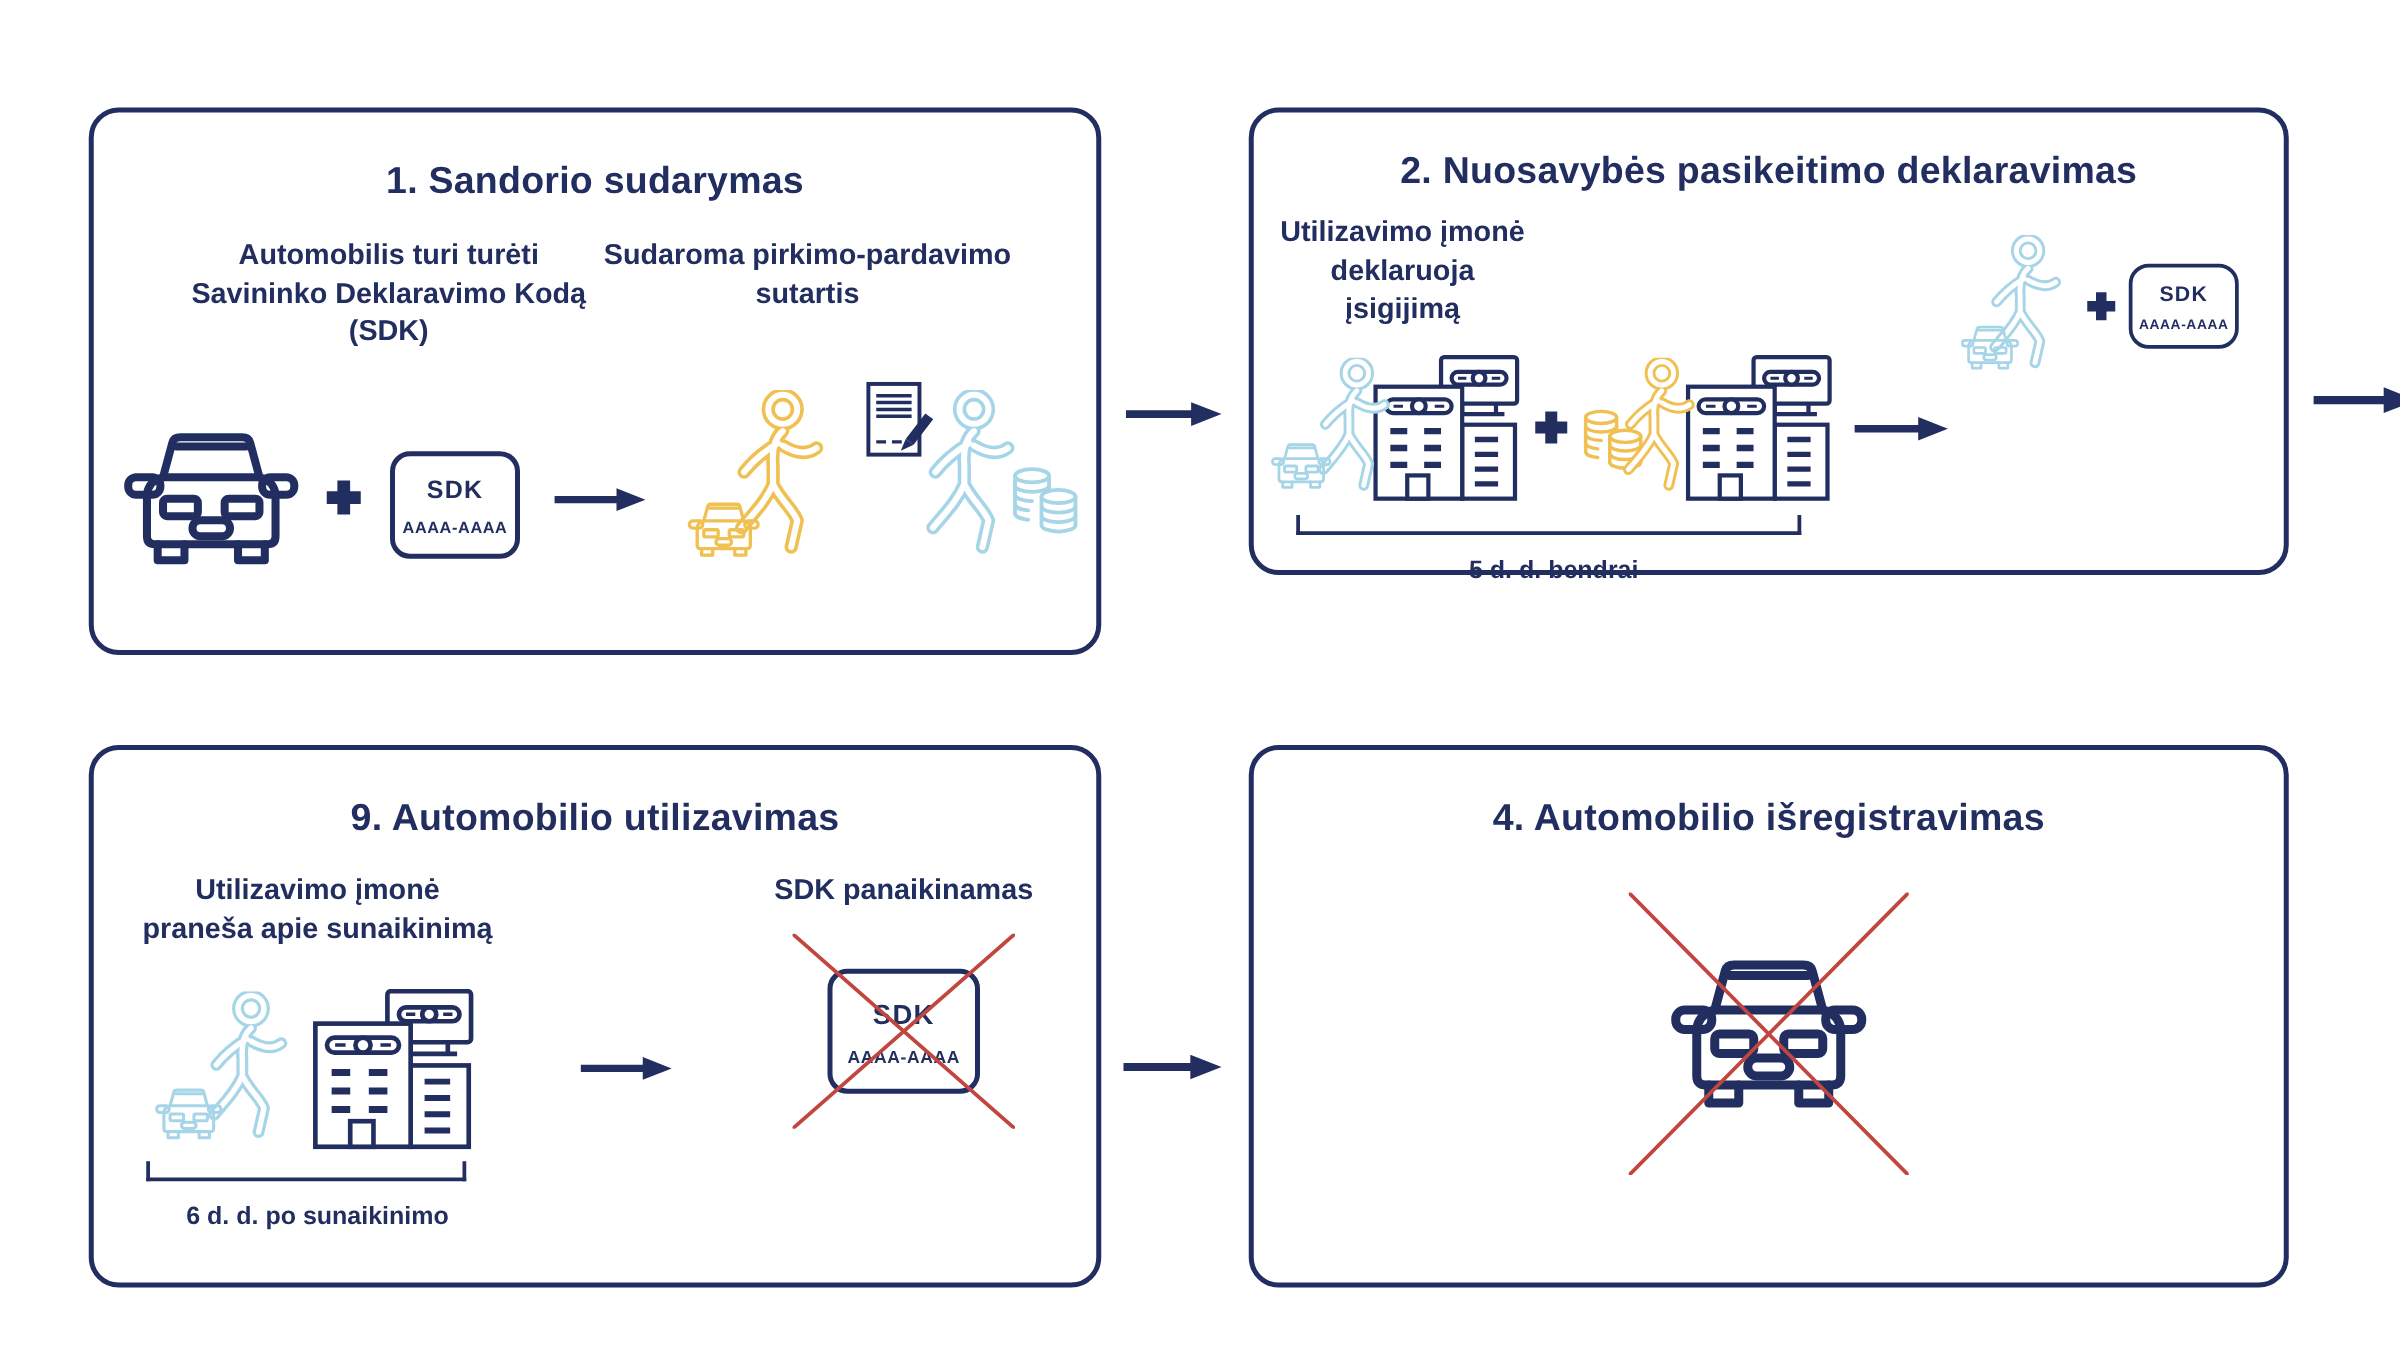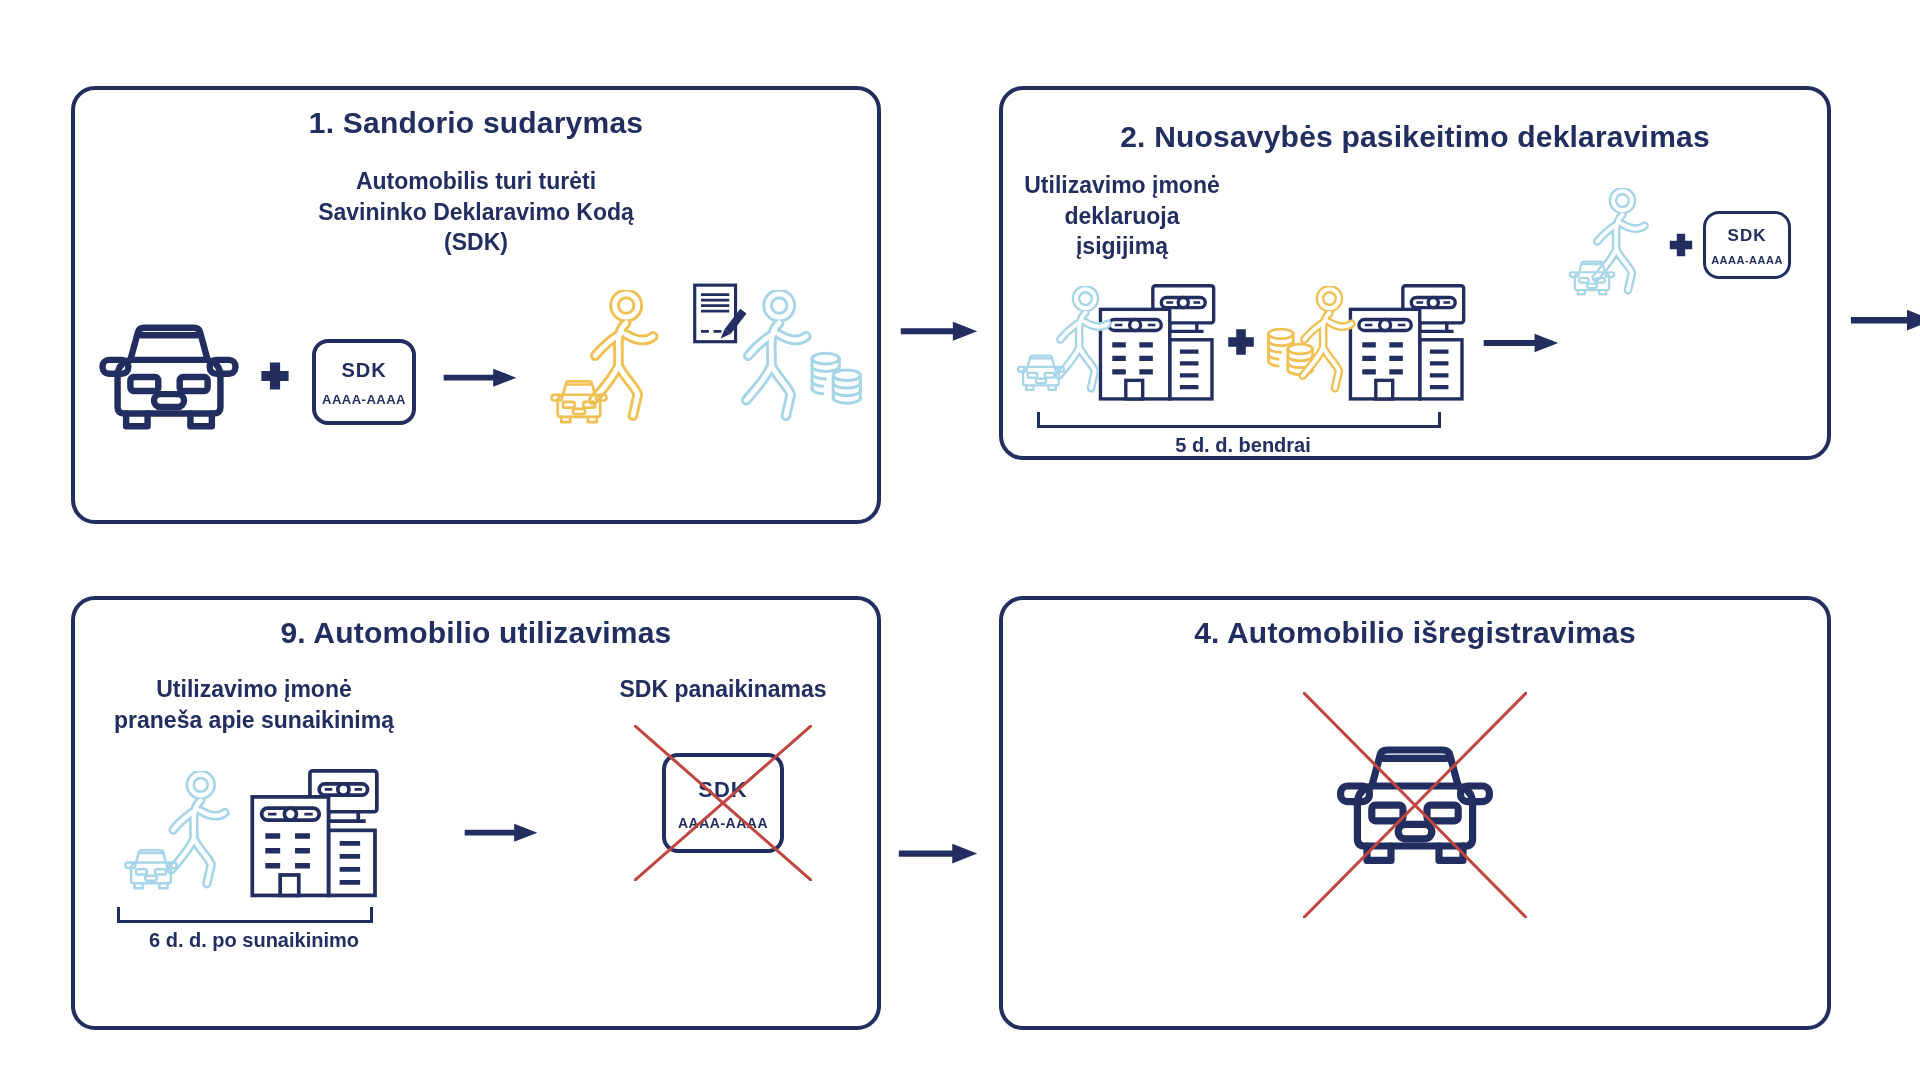--- a/index.html
+++ b/index.html
@@ -9,21 +9,21 @@
   html,body{background:#fff}
   body{
     width:1920px;height:1080px;position:relative;overflow:hidden;
     font-family:"Liberation Sans", sans-serif;font-weight:700;color:var(--navy);
   }
   .panel{position:absolute;border:4px solid var(--navy);border-radius:24px;background:#fff}
   #p1{left:71px;top:86px;width:810px;height:438px}
   #p2{left:999px;top:86px;width:832px;height:374px}
   #p3{left:71px;top:596px;width:810px;height:434px}
   #p4{left:999px;top:596px;width:832px;height:434px}
-  .panel-title{text-align:center;font-size:30px;letter-spacing:.2px;margin-top:16px}
+  .panel-title{text-align:center;font-size:30px;letter-spacing:.2px;margin-top:38px}
   #p2 .panel-title{margin-top:30px}
   .col-header{font-size:23px;line-height:1.33;text-align:center;white-space:pre-line}
   .cols{display:flex;justify-content:center}
   
   svg.ic{display:block}
   .navy{color:var(--navy)} .yellow{color:var(--yellow)} .blue{color:var(--blue)}
   .p-out{stroke:currentColor;stroke-width:11;fill:none;stroke-linecap:round;stroke-linejoin:round}
   .p-in{stroke:#fff;stroke-width:5;fill:none;stroke-linecap:round;stroke-linejoin:round}
   .arrow{color:var(--navy)}
   
@@ -36,21 +36,21 @@
   .sdk-card.small .c{font-size:11px;margin-top:8px}
   .sdk-card.large{width:122px;padding:20px 4px 18px}
   .sdk-card.large .t{font-size:22px}
   .sdk-card.large .c{font-size:14px;margin-top:12px}
   .crossed{position:relative;display:inline-block}
   .xmark{position:absolute;pointer-events:none}
   .xmark path{stroke:var(--red);stroke-width:3;fill:none;vector-effect:non-scaling-stroke}
   
   .bracket{height:16px;border-left:3.5px solid var(--navy);border-right:3.5px solid var(--navy);
     border-bottom:3.5px solid var(--navy)}
-  .bracket-label{font-size:20px;text-align:center;margin-top:6px}
+  .bracket-label{font-size:20px;text-align:center;margin-top:17px}
   .abs{position:absolute}
 </style>
 </head>
 <body>
 
 <svg width="0" height="0" style="position:absolute" aria-hidden="true">
   <defs>
     <symbol id="sym-person" viewBox="0 0 100 150">
       <g class="p-out">
         <circle cx="54" cy="16" r="12"></circle>
@@ -120,20 +120,22 @@
     </symbol>
   </defs>
 </svg>
 
 <section class="panel" id="p1">
   <h2 class="panel-title">1. Sandorio sudarymas</h2>
   <div class="cols" style="margin-top:26px;">
     <div class="col-header" style="width:340px">Automobilis turi turėti
 Savininko Deklaravimo Kodą
 (SDK)</div>
+    <div class="col-header" style="width:330px">Sudaroma pirkimo-pardavimo
+sutartis</div>
   </div>
   <div style="display:flex;justify-content:center;align-items:flex-end;height:155px;margin-top:24px;gap:14px">
     <svg class="ic navy" viewBox="0 0 140 112" style="width:150px">
         <use href="#sym-car"></use>
       </svg>
     <svg class="ic navy" viewBox="0 0 40 40" style="width:34px;margin-bottom:44px">
         <use href="#sym-plus"></use>
       </svg>
     <div class="sdk-card" style="margin-bottom:12px;margin-left:6px">
       <div class="t">SDK</div>

